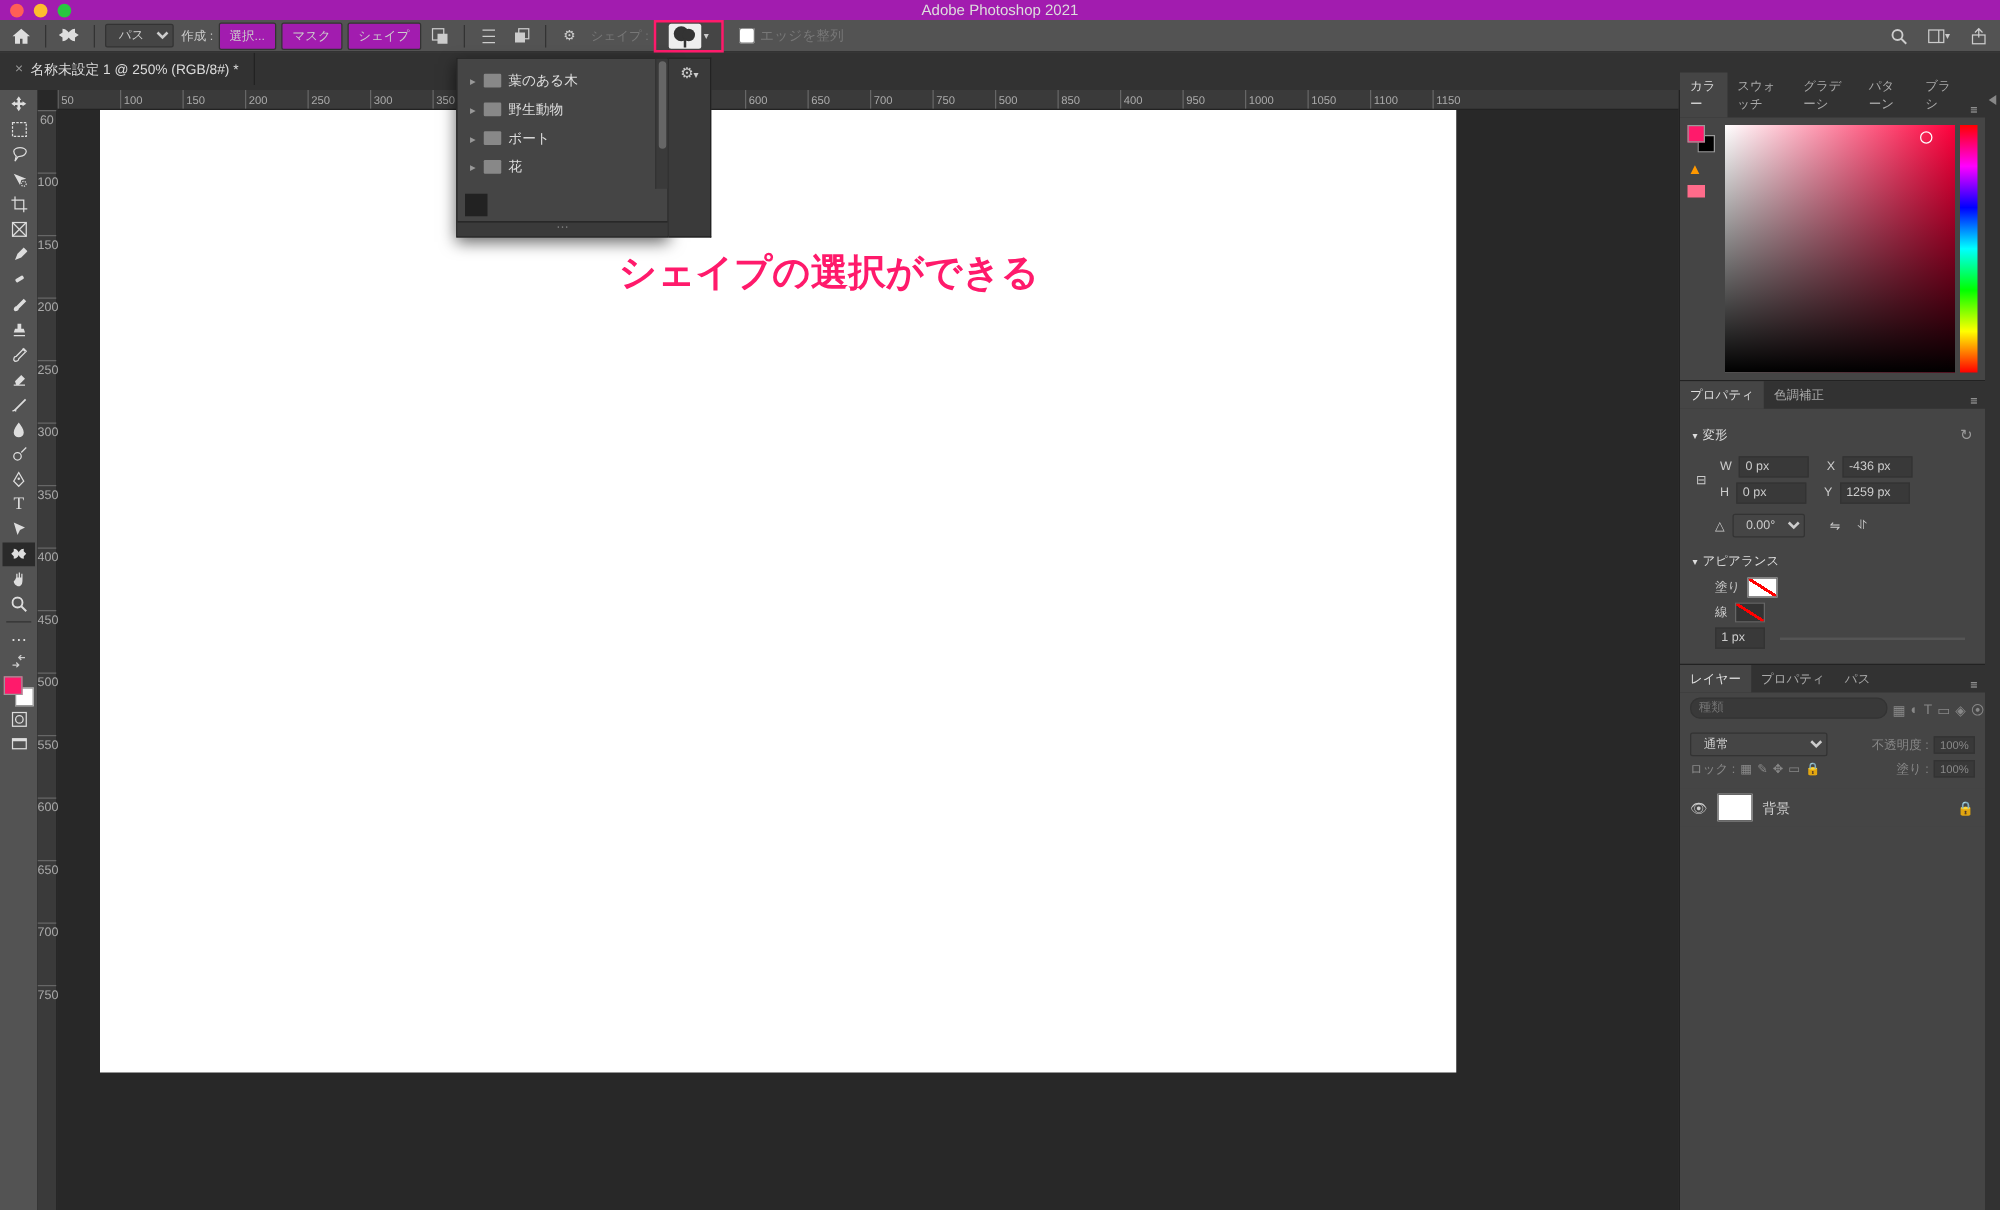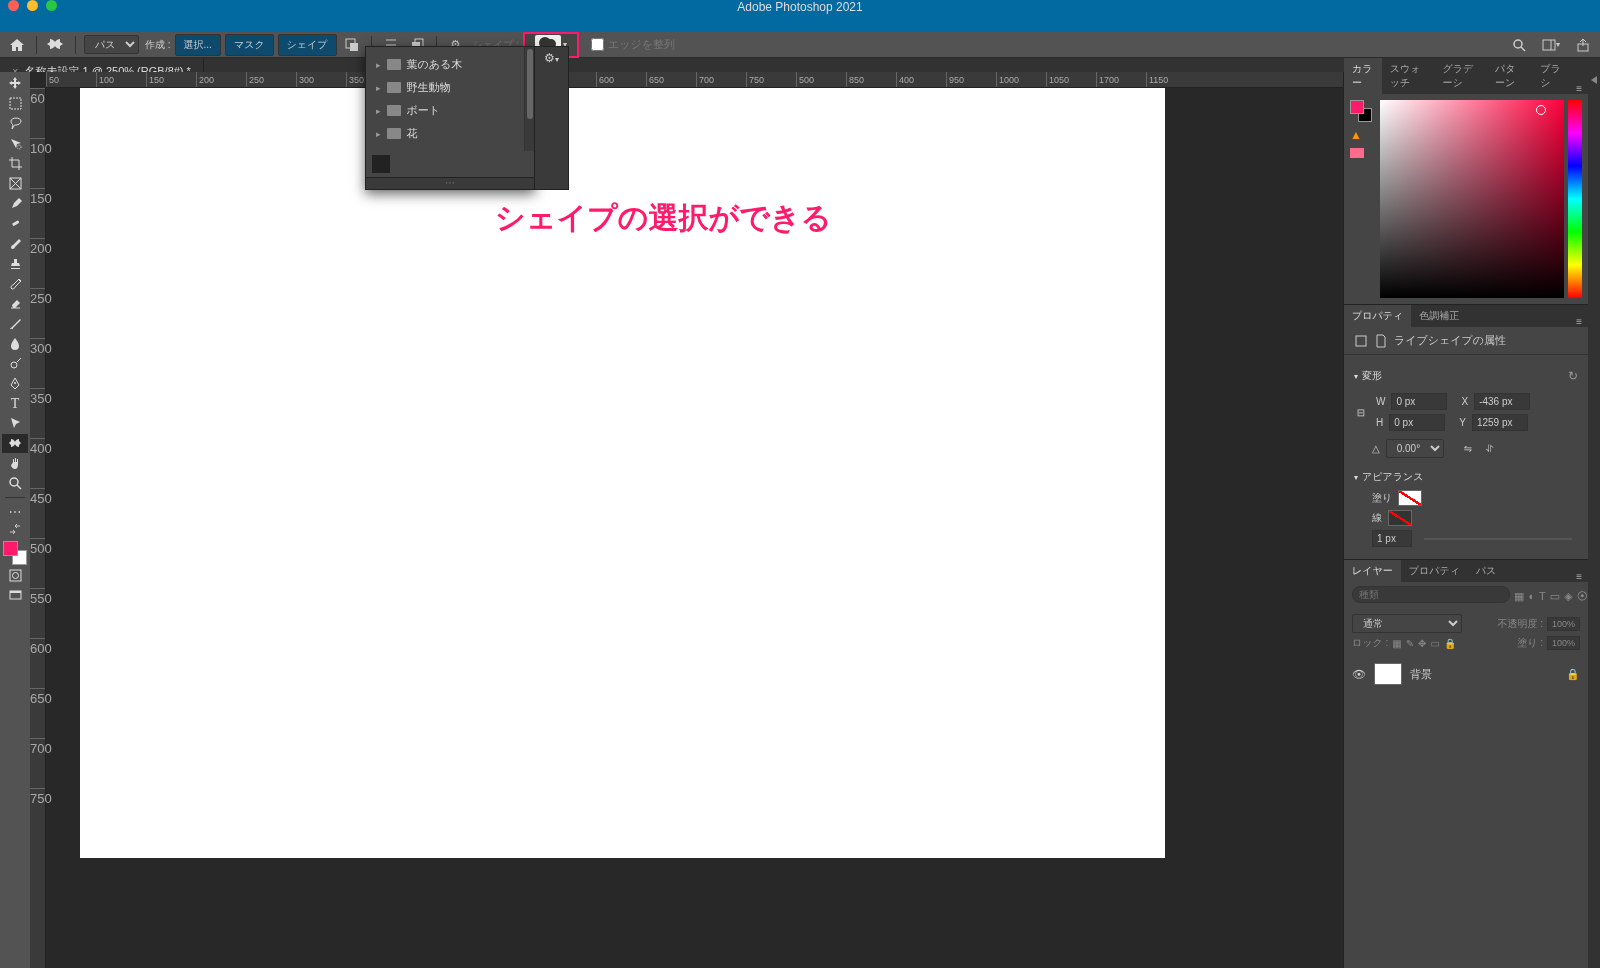--- a/index.html
+++ b/index.html
@@ -1,43 +1,43 @@
 <!DOCTYPE html>
 <html><head>
 <meta charset="utf-8">
 <style>
 *{box-sizing:border-box;margin:0;padding:0;font-family:"Hiragino Kaku Gothic Pro","Meiryo",sans-serif;user-select:none}
 body{background:#323232;color:#ccc;font-size:11px;overflow:hidden;width:1600px;height:968px;position:relative}
-.titlebar{height:32px;background:#0369a1;display:flex;align-items:flex-start;position:relative}
+.titlebar{height:16px;background:#a21caf;display:flex;align-items:center;position:relative}
 .traffic{display:flex;gap:8px;padding-left:8px}
 .tdot{width:11px;height:11px;border-radius:50%}
 .title{position:absolute;left:50%;transform:translateX(-50%);color:#ddd;font-size:12px}
 .menubar{height:26px;background:#535353;display:flex;align-items:center;padding:0 6px;gap:4px;border-bottom:1px solid #2a2a2a;position:relative}
 .home-icon{width:16px;height:14px;display:inline-block}
 .sel{background:#454545;border:1px solid #333;color:#ccc;font-size:10px;padding:2px 6px;border-radius:2px}
-.btn{background:#0c4a6e;border:1px solid #333;color:#ccc;font-size:10px;padding:3px 8px;border-radius:2px}
+.btn{background:#a21caf;border:1px solid #333;color:#ccc;font-size:10px;padding:3px 8px;border-radius:2px}
 .iconbtn{width:22px;height:20px;display:flex;align-items:center;justify-content:center;color:#ccc}
 .sep{width:1px;height:18px;background:#333;margin:0 4px}
 .shape-label{color:#ccc;font-size:10px;margin-left:2px}
 .shape-picker{width:56px;height:26px;border:2px solid #ff1a6b;display:flex;align-items:center;justify-content:center;background:#454545;position:relative}
 .shape-thumb{width:26px;height:20px;background:#eee;border-radius:2px}
 .menubar-right{margin-left:auto;display:flex;gap:10px;align-items:center}
 .tabbar{height:26px;background:#323232;display:flex;align-items:center}
 .tab{padding:0 12px;height:26px;display:flex;align-items:center;background:#323232;border-right:1px solid #222;font-size:11px;color:#ddd}
 .tab .x{margin-right:6px;color:#999}
 .main{position:absolute;top:72px;left:0;right:0;bottom:0;display:flex}
 .toolbar{width:30px;background:#535353;display:flex;flex-direction:column;align-items:center;padding-top:2px;gap:1px}
 .tool{width:26px;height:19px;display:flex;align-items:center;justify-content:center;color:#ddd;font-size:13px;cursor:pointer}
 .fgbg{position:relative;width:24px;height:24px;margin-top:4px}
 .fgbg .fg{position:absolute;top:0;left:0;width:15px;height:15px;background:#ff1a6b;border:1px solid #999}
 .fgbg .bg{position:absolute;bottom:0;right:0;width:15px;height:15px;background:#fff;border:1px solid #999}
 .canvas-area{flex:1;position:relative;background:#282828;overflow:hidden}
 .ruler-h{position:absolute;top:0;left:16px;right:0;height:16px;background:#3a3a3a;border-bottom:1px solid #222;display:flex;overflow:hidden;font-size:9px;color:#aaa}
 .ruler-h span{width:50px;flex-shrink:0;border-left:1px solid #666;padding-left:2px;line-height:16px}
-.ruler-v{position:absolute;top:16px;left:0;bottom:0;width:16px;background:#3a3a3a;border-right:1px solid #222;font-size:13px;color:#aaa}
+.ruler-v{position:absolute;top:16px;left:0;bottom:0;width:16px;background:#3a3a3a;border-right:1px solid #222;font-size:10px;color:#aaa}
 .ruler-v span{display:block;height:50px;border-top:1px solid #666;padding-top:2px;text-align:center;writing-mode:horizontal-tb}
 .canvas{position:absolute;top:16px;left:50px;width:1085px;height:770px;background:#fff}
 .annot{position:absolute;top:110px;left:415px;font-size:30px;font-weight:bold;color:#ff1a6b;text-shadow:0 0 3px rgba(255,255,255,.8)}
 .dd-body{display:flex}
 .dd-list{flex:1;padding:6px 0;max-height:110px;overflow:hidden}
 .dd-item{display:flex;align-items:center;padding:4px 10px;gap:6px;font-size:11px;color:#ddd;cursor:pointer}
 .dd-arrow{color:#999;font-size:9px}
 .dd-folder{width:14px;height:11px;background:#888;border-radius:1px}
 .dd-scroll{width:10px;background:#3a3a3a;border-left:1px solid #333}
 .dd-thumb{width:6px;height:70px;background:#666;margin:2px auto;border-radius:3px}
@@ -377,21 +377,21 @@
         <span>600</span>
         <span>650</span>
         <span>700</span>
         <span>750</span>
         <span>500</span>
         <span>850</span>
         <span>400</span>
         <span>950</span>
         <span>1000</span>
         <span>1050</span>
-        <span>1700</span>
+        <span>1100</span>
         <span>1150</span>
       </div>
     <div class="ruler-v" id="ruler-v">
         <span>60</span>
         <span>100</span>
         <span>150</span>
         <span>200</span>
         <span>250</span>
         <span>300</span>
         <span>350</span>
@@ -433,29 +433,20 @@
         </div>
       <div class="hue"></div>
     </div>
 
     <div class="prop-panel">
       <div class="p-tabs">
         <div class="p-tab active">プロパティ</div>
         <div class="p-tab">色調補正</div>
         <div class="menu">≡</div>
       </div>
-      <div class="prop-title">
-        <svg width="14" height="14">
-            <rect x="2" y="2" width="10" height="10" fill="none" stroke="#ccc"></rect>
-          </svg>
-        <svg width="14" height="14">
-            <path d="M3 1h6l2 2v10H3z" fill="none" stroke="#ccc"></path>
-          </svg>
-        <span>ライブシェイプの属性</span>
-      </div>
       <div class="prop-body">
         <div class="section-h">
             <span class="chev">▾</span>
             <span>変形</span>
             <span class="reset-icon">↻</span>
           </div>
         <div style="display:flex;gap:8px;align-items:center">
           <div style="width:14px;text-align:center">⊟</div>
           <div>
             <div class="prop-row">

